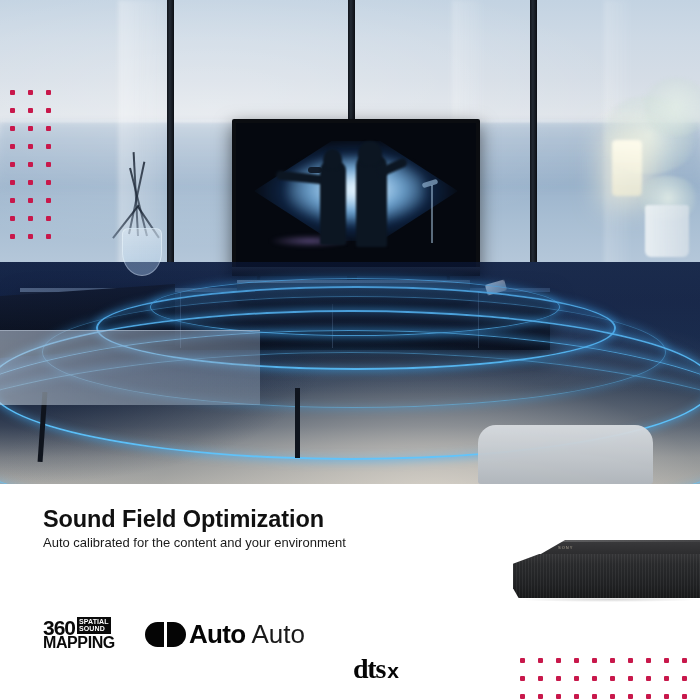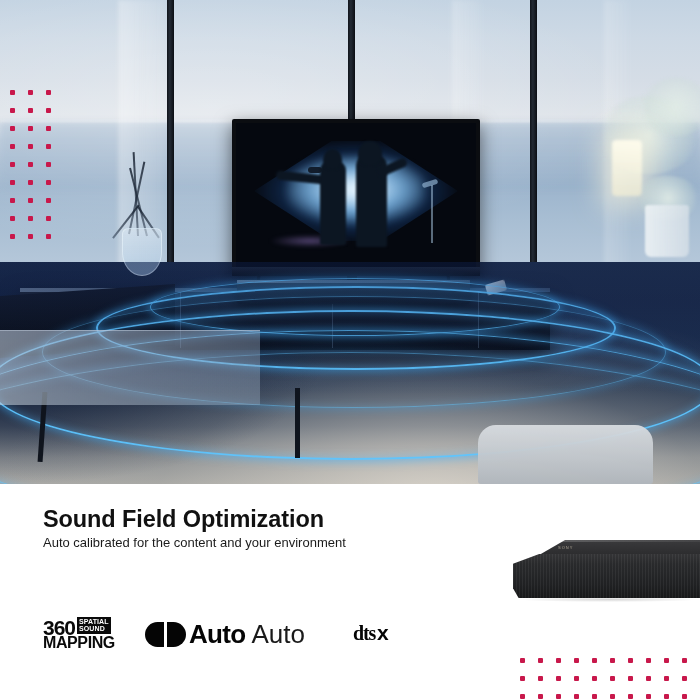--- a/index.html
+++ b/index.html
@@ -294,22 +294,23 @@
     font-size:26px; font-weight:bold; letter-spacing:-.7px; color:#050505;
     font-family:"Liberation Sans", sans-serif;
   }
   .atmos-word {
     font-size:26px; font-weight:normal; letter-spacing:0px; color:#1a1a1a;
     margin-left:6px; font-family:"Liberation Sans", sans-serif;
   }
 
   .logo-dts { position:absolute; left:310px; top:4px; display:flex; align-items:baseline; }
   .dts-word {
-    font-size:20px; font-weight:bold; letter-spacing:-1.2px; color:#050505;
+    font-size:28px; font-weight:bold; letter-spacing:-1.2px; color:#050505;
     font-family:"Liberation Serif", serif;
+    margin-top:32px;
   }
   .dts-x {
     font-size:21px; font-weight:bold; color:#050505; margin-left:2px;
     font-family:"Liberation Sans", sans-serif;
   }
 
   
   #product { position:absolute; left:513px; top:540px; width:187px; height:64px; }
   .pb-top {
     position:absolute; left:14px; top:0; width:173px; height:16px;

